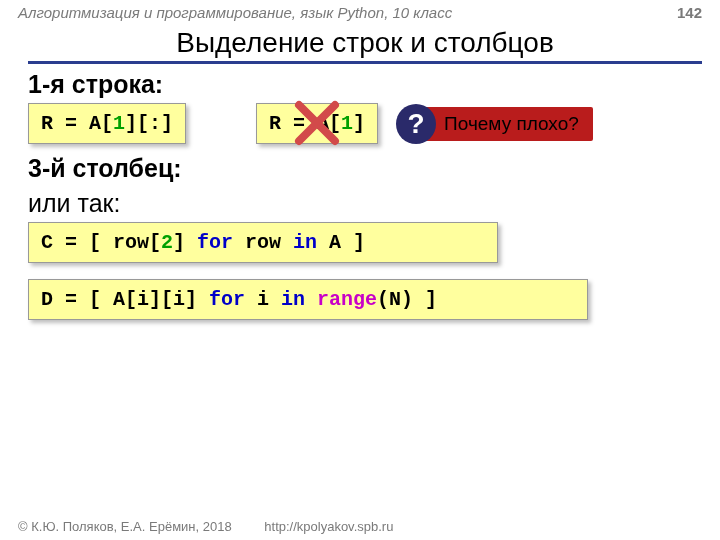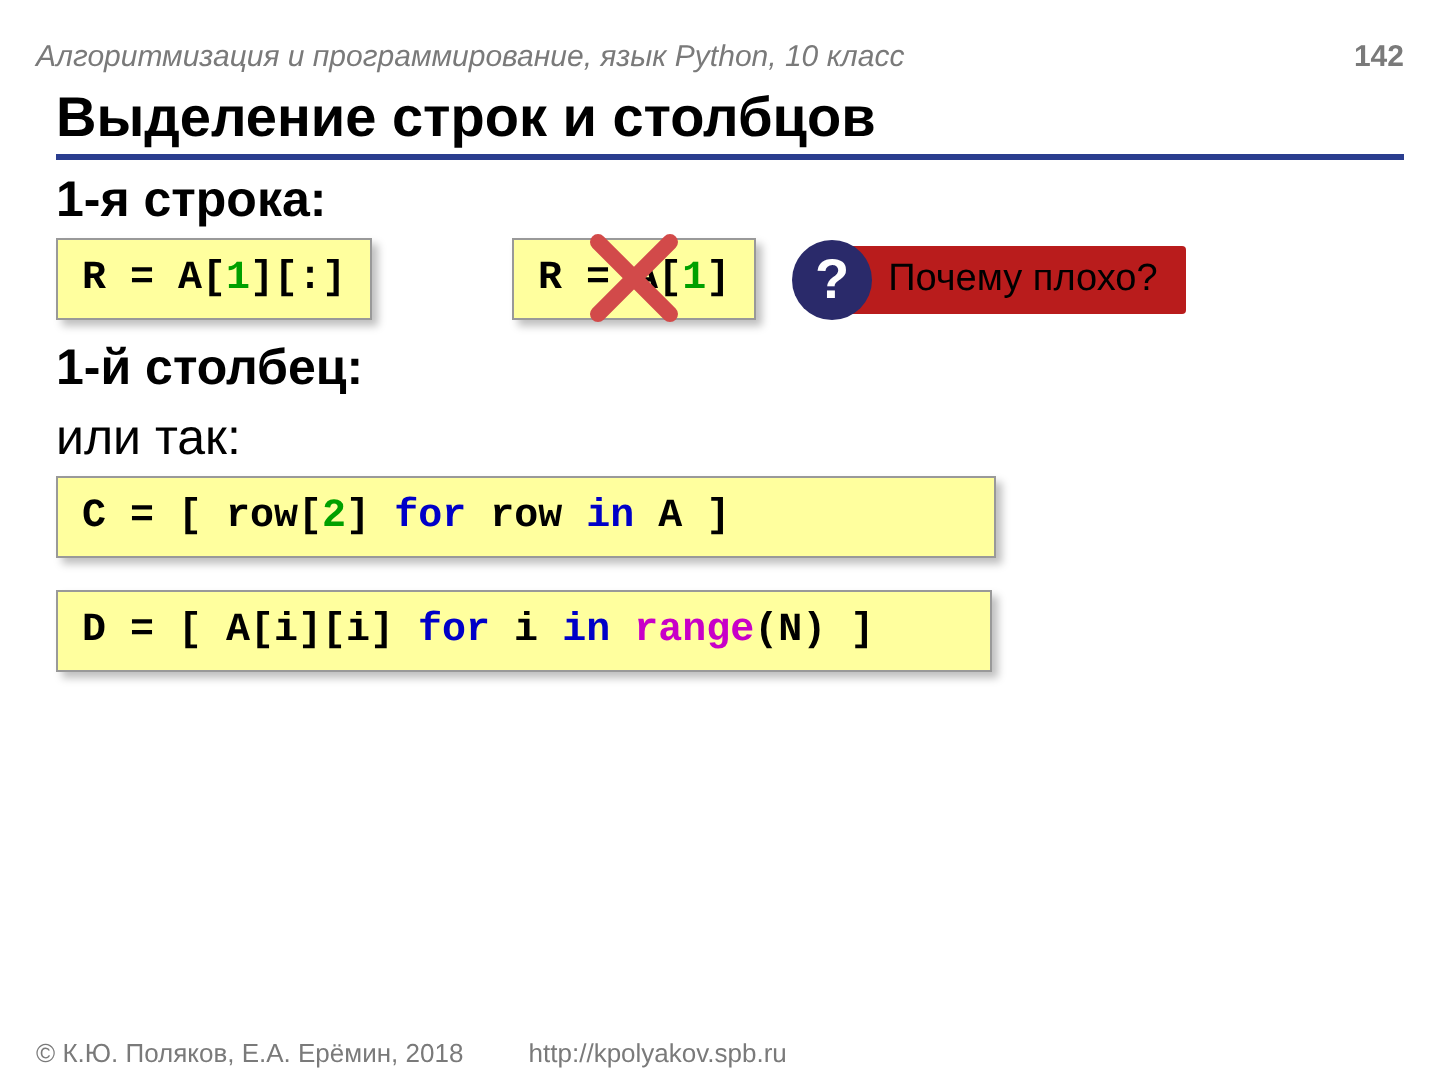--- a/index.html
+++ b/index.html
@@ -6,43 +6,44 @@
     margin: 0;
     padding: 0;
     width: 720px;
     height: 540px;
     font-family: Arial, sans-serif;
     background: #fff;
     position: relative;
     overflow: hidden;
   }
   .header {
-    padding: 20px 18px 0 18px;
+    padding: 4px 18px 0 18px;
     display: flex;
     justify-content: space-between;
     align-items: center;
   }
   .header-text {
     font-style: italic;
     color: #7a7a7a;
     font-size: 15px;
   }
   .page-num {
     font-weight: bold;
     color: #7a7a7a;
     font-size: 15px;
     text-align: center;
   }
   .title {
     font-size: 28px;
-    font-weight: bold;
+    font-weight: normal;
     color: #000;
     margin: 6px 18px 2px 28px;
     border-bottom: 3px solid #2a3d8f;
     padding-bottom: 2px;
+    text-align: center;
   }
   .content {
     padding: 0 28px;
   }
   .label {
     font-size: 25px;
     color: #000;
     margin-top: 6px;
     margin-bottom: 4px;
   }
@@ -99,21 +100,21 @@
     background: #b91c1c;
     font-size: 19px;
     padding: 6px 14px 6px 22px;
     margin-left: -14px;
     border-radius: 2px;
   }
   .block2 { margin-top: 10px; }
   .block3 { margin-top: 6px; }
   .block4 { margin-top: 16px; }
   .cb-wide { display: block; width: 470px; box-sizing: border-box; }
-  .cb-wider { display: block; width: 468px; box-sizing: border-box; }
+  .cb-wider { display: block; width: 560px; box-sizing: border-box; }
   .footer {
     position: absolute;
     bottom: 6px;
     left: 18px;
     font-size: 13px;
     color: #7a7a7a;
   }
   .footer .copy { }
   .footer .url { margin-left: 29px; font-style: normal; }
 </style>
@@ -141,21 +142,21 @@
       </svg>
     </div>
 
     <div class="qbubble">
       <div class="qcircle">?</div>
       <div class="qtext">Почему плохо?</div>
     </div>
   </div>
 
   <div class="block2">
-    <div class="label"><b>1-й столбец:</b></div>
+    <div class="label"><b>3-й столбец:</b></div>
   </div>
 
   <div class="block3">
     <div class="label">или так:</div>
     <div class="codebox cb-wide"><span>C = [ row[</span><span class="num">2</span><span>] </span><span class="kw">for</span><span> row </span><span class="kw">in</span><span> A ]</span></div>
   </div>
 
   <div class="block4">
     <div class="codebox cb-wider"><span>D = [ A[i][i] </span><span class="kw">for</span><span> i </span><span class="kw">in</span><span> </span><span class="fn">range</span><span>(N) ]</span></div>
   </div>

